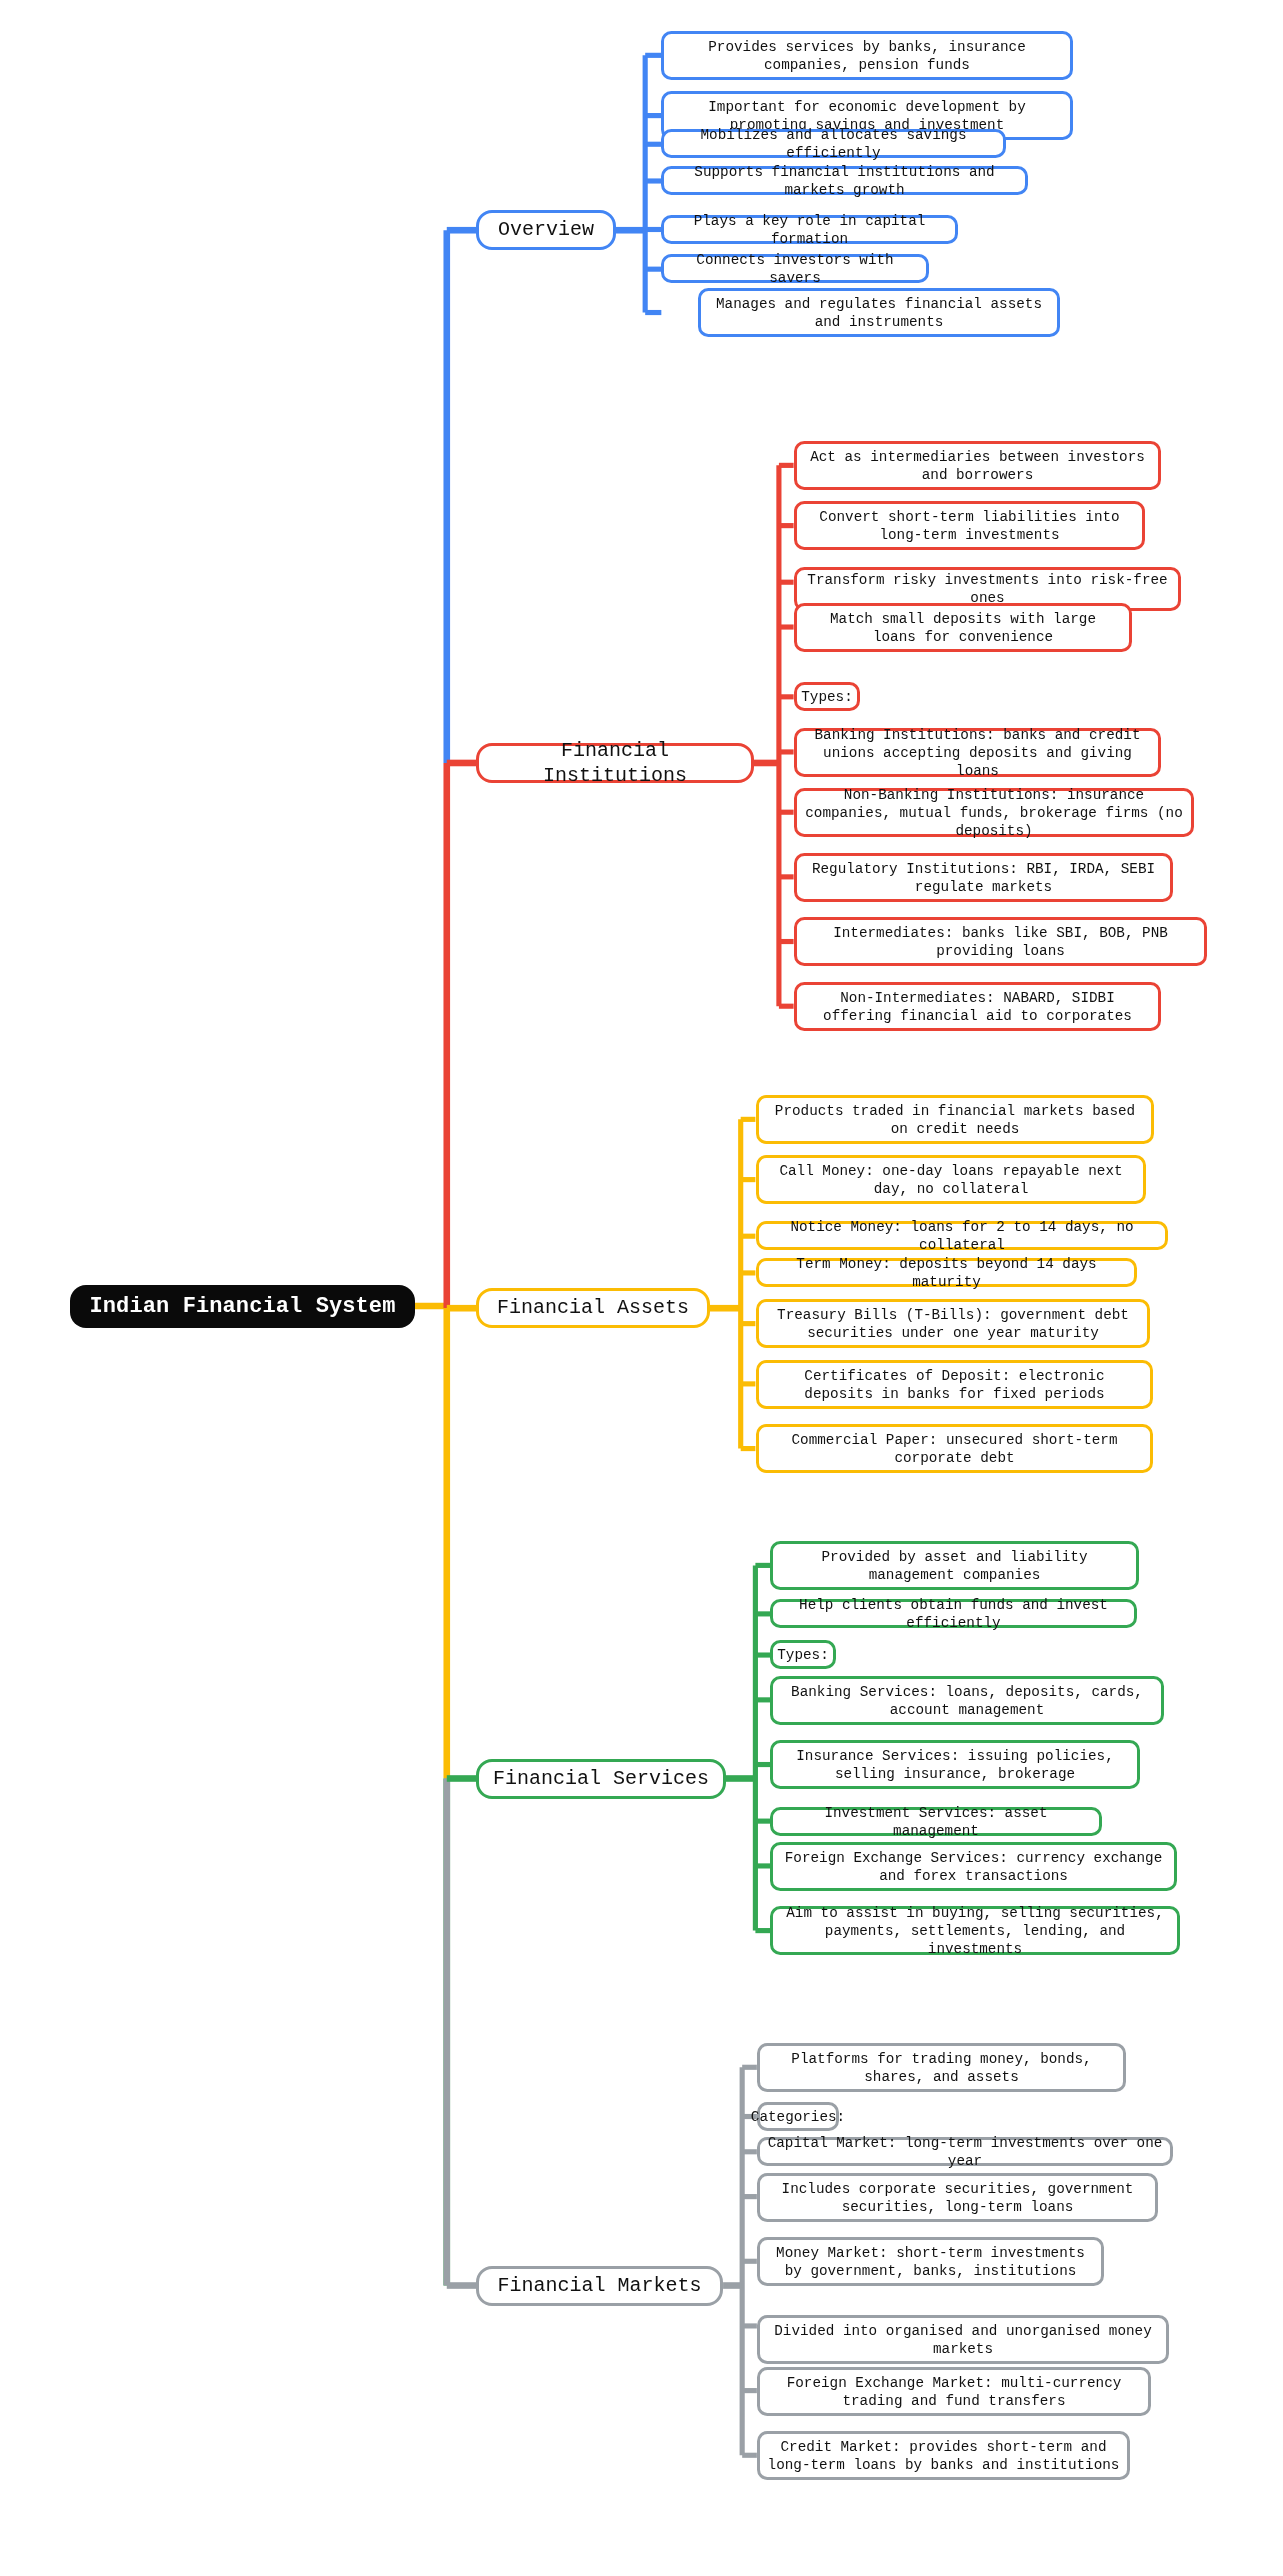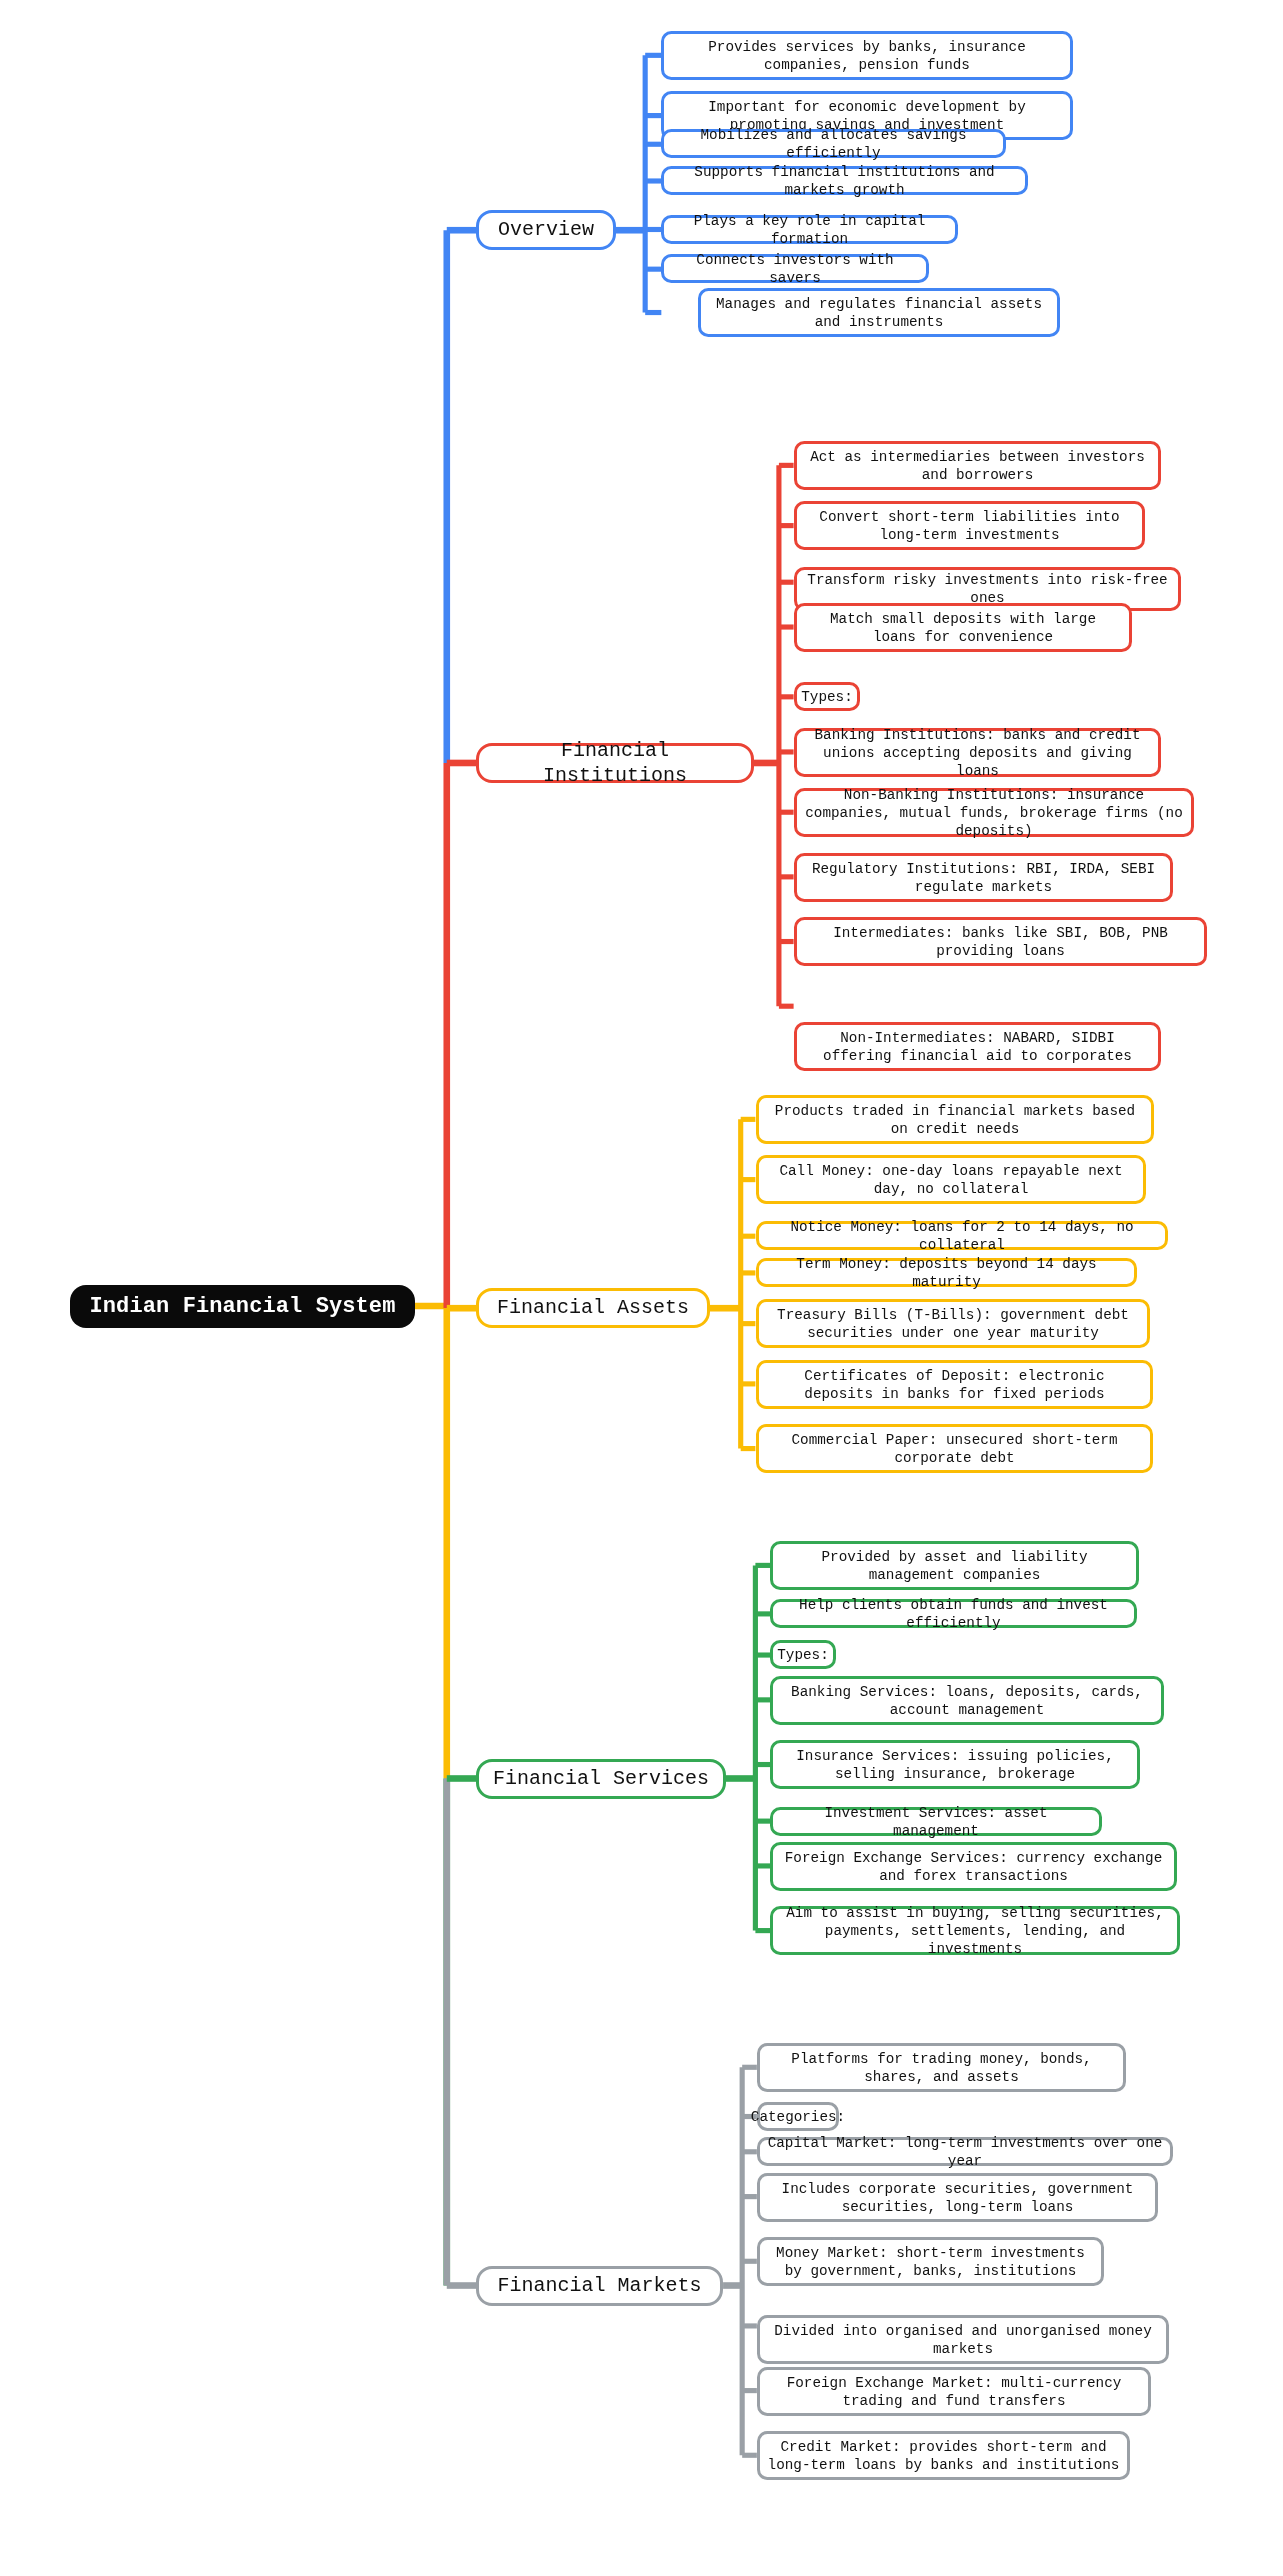--- a/index.html
+++ b/index.html
@@ -135,21 +135,21 @@
       <div class="node branch c-red" style="left: 476px; top: 743px; width: 278px; height: 40px;">Financial Institutions</div>
       <div class="node leaf c-red" style="left: 794px; top: 441px; width: 367px; height: 49px;">Act as intermediaries between investors and borrowers</div>
       <div class="node leaf c-red" style="left: 794px; top: 501px; width: 351px; height: 49px;">Convert short-term liabilities into long-term investments</div>
       <div class="node leaf c-red" style="left: 794px; top: 567px; width: 387px; height: 44px;">Transform risky investments into risk-free ones</div>
       <div class="node leaf c-red" style="left: 794px; top: 603px; width: 338px; height: 49px;">Match small deposits with large loans for convenience</div>
       <div class="node leaf c-red" style="left: 794px; top: 682px; width: 66px; height: 29px;">Types:</div>
       <div class="node leaf c-red" style="left: 794px; top: 728px; width: 367px; height: 49px;">Banking Institutions: banks and credit unions accepting deposits and giving loans</div>
       <div class="node leaf c-red" style="left: 794px; top: 788px; width: 400px; height: 49px;">Non-Banking Institutions: insurance companies, mutual funds, brokerage firms (no deposits)</div>
       <div class="node leaf c-red" style="left: 794px; top: 853px; width: 379px; height: 49px;">Regulatory Institutions: RBI, IRDA, SEBI regulate markets</div>
       <div class="node leaf c-red" style="left: 794px; top: 917px; width: 413px; height: 49px;">Intermediates: banks like SBI, BOB, PNB providing loans</div>
-      <div class="node leaf c-red" style="left: 794px; top: 982px; width: 367px; height: 49px; margin-top: 40px;">Non-Intermediates: NABARD, SIDBI offering financial aid to corporates</div>
+      <div class="node leaf c-red" style="left: 794px; top: 982px; width: 367px; height: 49px;">Non-Intermediates: NABARD, SIDBI offering financial aid to corporates</div>
       <div class="node branch c-yellow" style="left: 476px; top: 1288px; width: 234px; height: 40px;">Financial Assets</div>
       <div class="node leaf c-yellow" style="left: 756px; top: 1095px; width: 398px; height: 49px;">Products traded in financial markets based on credit needs</div>
       <div class="node leaf c-yellow" style="left: 756px; top: 1155px; width: 390px; height: 49px;">Call Money: one-day loans repayable next day, no collateral</div>
       <div class="node leaf c-yellow" style="left: 756px; top: 1221px; width: 412px; height: 29px;">Notice Money: loans for 2 to 14 days, no collateral</div>
       <div class="node leaf c-yellow" style="left: 756px; top: 1258px; width: 381px; height: 29px;">Term Money: deposits beyond 14 days maturity</div>
       <div class="node leaf c-yellow" style="left: 756px; top: 1299px; width: 394px; height: 49px;">Treasury Bills (T-Bills): government debt securities under one year maturity</div>
       <div class="node leaf c-yellow" style="left: 756px; top: 1360px; width: 397px; height: 49px;">Certificates of Deposit: electronic deposits in banks for fixed periods</div>
       <div class="node leaf c-yellow" style="left: 756px; top: 1424px; width: 397px; height: 49px;">Commercial Paper: unsecured short-term corporate debt</div>
       <div class="node branch c-green" style="left: 476px; top: 1759px; width: 250px; height: 40px;">Financial Services</div>
       <div class="node leaf c-green" style="left: 770px; top: 1541px; width: 369px; height: 49px;">Provided by asset and liability management companies</div>

